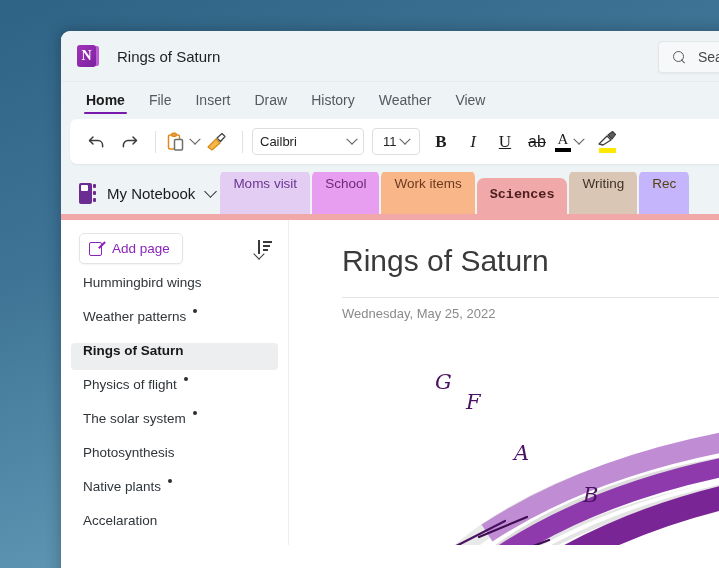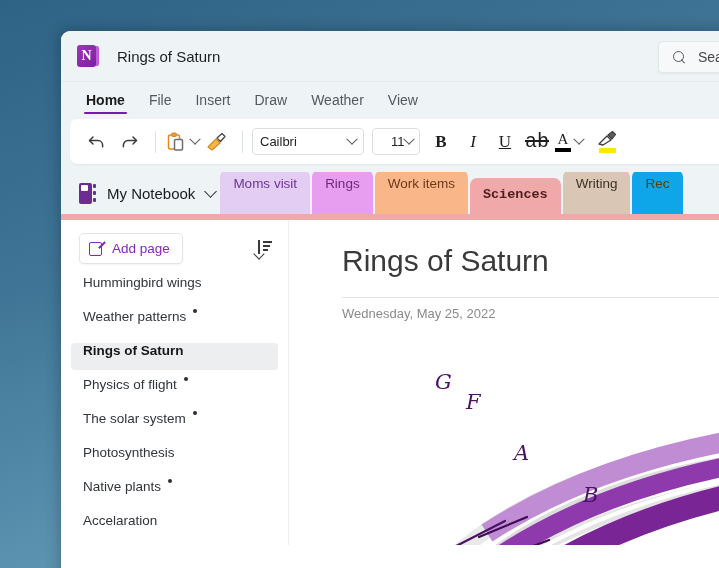--- a/index.html
+++ b/index.html
@@ -201,32 +201,32 @@
     flex: 0 0 auto;
   }
   .font-select .lbl { flex: 1 1 auto; }
   .size-select {
     width: 48px;
     height: 27px;
     border: 1px solid #dcdfe2;
     border-radius: 4px;
     display: flex;
     align-items: center;
-    padding: 0 18px;
+    padding: 0 10px;
     box-sizing: border-box;
     font-size: 13px;
     color: #232323;
     margin-right: 6px;
     flex: 0 0 auto;
   }
   .size-select .lbl { flex: 1 1 auto; }
   .glyph-b { font-size: 17px; font-weight: bold; color: #1d1d1d; font-family: "Liberation Serif", serif;}
   .glyph-i { font-size: 17px; font-style: italic; color: #1d1d1d; font-family: "Liberation Serif", serif;}
   .glyph-u { font-size: 17px; color: #1d1d1d; text-decoration: underline; font-family: "Liberation Serif", serif;}
-  .glyph-s { font-size: 20px; color: #1d1d1d; text-decoration: line-through; font-family: Liberation Mono, monospace;}
+  .glyph-s { font-size: 16px; color: #1d1d1d; text-decoration: line-through; font-family: Liberation Sans, sans-serif;}
   .fontcolor {
     display: flex; flex-direction: column; align-items: center; justify-content: center;
   }
   .fontcolor .a { font-size: 15px; color: #1d1d1d; line-height: 15px; font-family: "Liberation Serif", serif;}
   .fontcolor .bar { width: 16px; height: 4px; background: #000000; margin-top: 1px; }
   .hl { display: flex; flex-direction: column; align-items: center; justify-content: center; }
   .hl .bar { width: 17px; height: 5px; background: #ffe800; margin-top: 1px; }
 
   
   #nb-row {
@@ -478,20 +478,21 @@
           </span>
         <span id="search-placeholder">Search</span>
       </div>
     </div>
 
     <div id="menubar">
       <div class="menu-item active">Home</div>
       <div class="menu-item">File</div>
       <div class="menu-item">Insert</div>
       <div class="menu-item">Draw</div>
+      <div class="menu-item">History</div>
       <div class="menu-item">Weather</div>
       <div class="menu-item">View</div>
     </div>
 
     <div id="ribbon-wrap">
       <div id="ribbon">
 
         <div class="rb-btn">
           <svg width="22" height="22" viewBox="0 0 22 22">
             <path d="M7 6 L3.5 9.5 L7 13" fill="none" stroke="#3b3b3b" stroke-width="1.5" stroke-linecap="round" stroke-linejoin="round"></path>
@@ -578,25 +579,25 @@
           <span class="d1"></span>
             <span class="d2"></span>
             <span class="d3"></span>
         </span>
         <span id="nb-name">My Notebook</span>
         <span id="nb-chev"></span>
       </div>
 
       <div id="tabs">
         <div class="sect-tab" style="background:#e3cdf2;color:#6c3592">Moms visit</div>
-        <div class="sect-tab" style="background:#e79df0;color:#6b2a78">Rings</div>
+        <div class="sect-tab" style="background:#e79df0;color:#6b2a78">School</div>
         <div class="sect-tab" style="background:#f9b689;color:#6b3a1d">Work items</div>
         <div class="sect-tab active" style="background:#f0a8a8;color:#4d1f1f">Sciences</div>
         <div class="sect-tab" style="background:#d9c6b4;color:#3e3227">Writing</div>
-        <div class="sect-tab" style="background:#0ea5e9;color:#54430a">Rec</div>
+        <div class="sect-tab" style="background:#c4b5fd;color:#54430a">Rec</div>
       </div>
     </div>
 
     <div id="sect-strip"></div>
 
     <div id="body">
 
       <div id="pagepane">
         <div id="addpage-row">
           <div id="addpage-btn">

